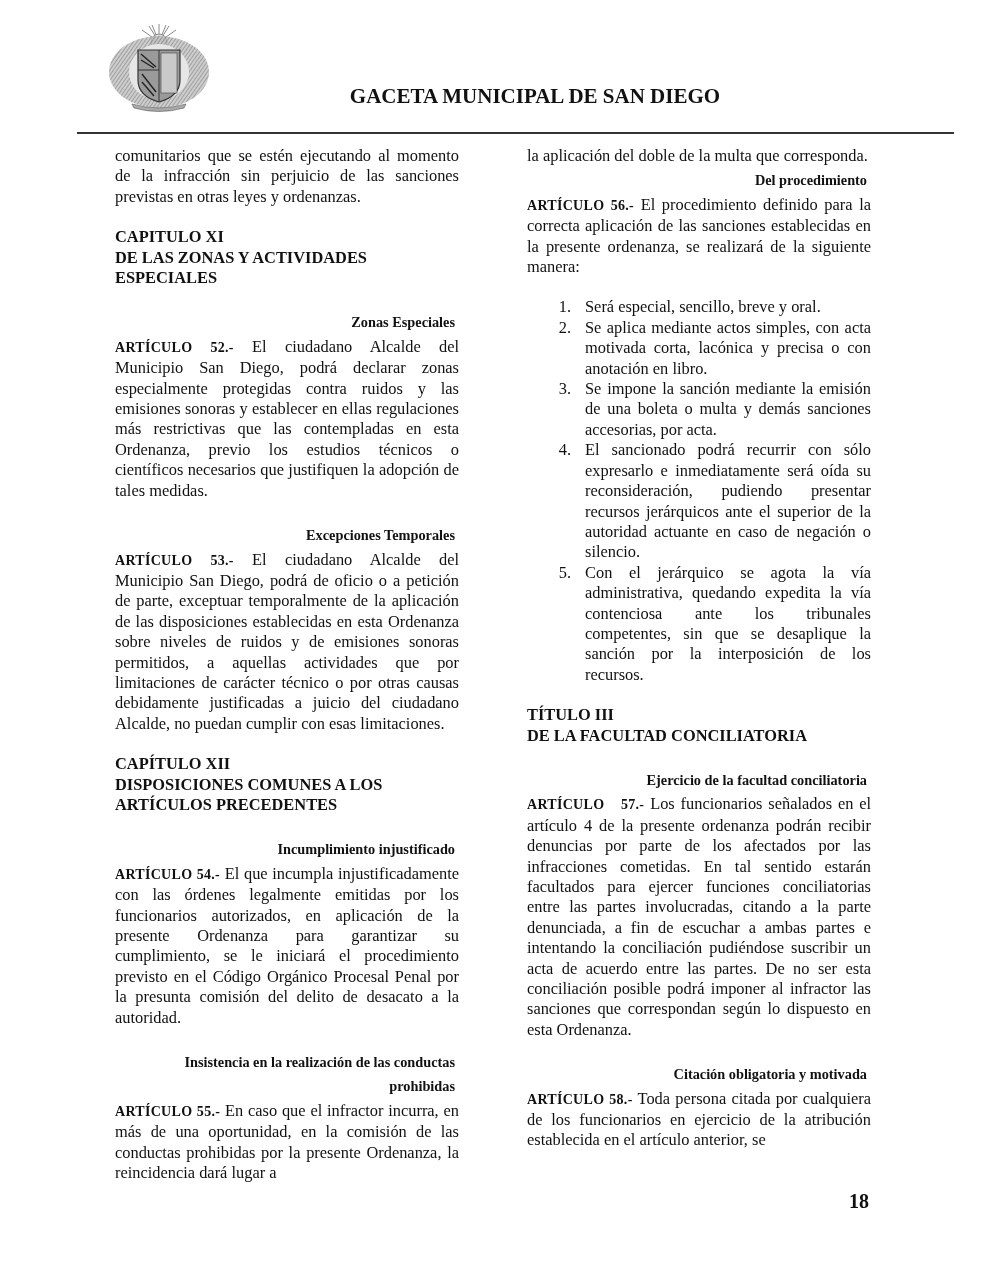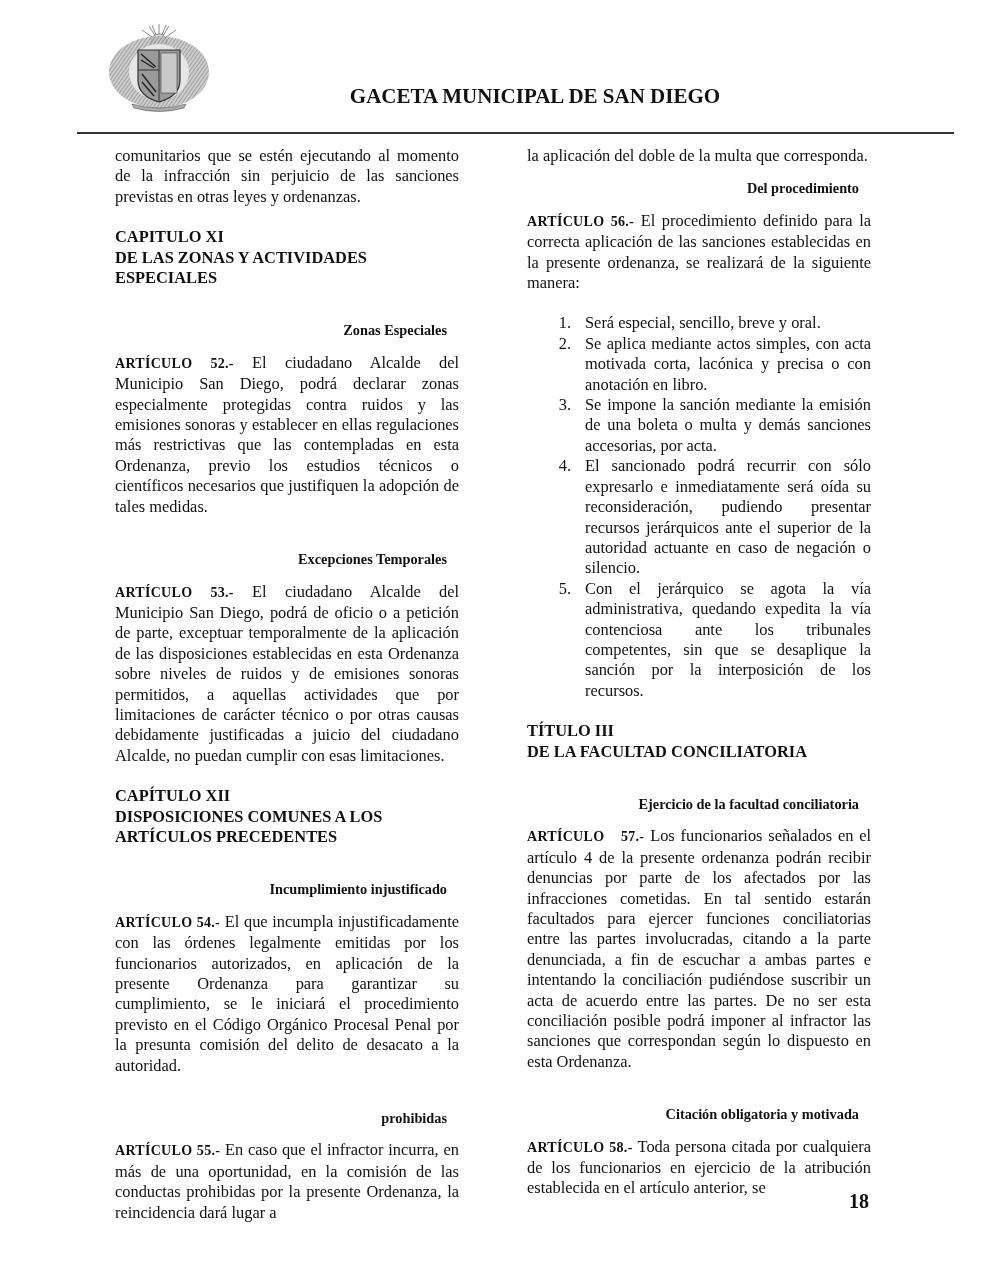--- a/index.html
+++ b/index.html
@@ -25,21 +25,21 @@
   }
   .col-left { left: 115px; }
   .col-right { left: 527px; }
   .p { text-align: justify; text-align-last: left; margin: 0; hyphens: none; }
   .heading {
     font-weight: bold; font-size: 16.4px; line-height: 20.4px;
     margin: 0;
   }
   .subhead {
     text-align: right; font-weight: bold; font-size: 14.3px; line-height: 20.4px;
-    margin: 12px;
+    margin: 4px;
   }
   .art-label { font-weight: bold; font-size: 14px; letter-spacing: 0.3px; }
   .gap-s { height: 20px; }
   ol.proc {
     margin: 0; padding: 0; list-style: none;
   }
   ol.proc li {
     display: flex; margin: 0;
   }
   ol.proc .num { width: 58px; flex: none; text-align: right; padding-right: 14px; box-sizing: border-box; }
@@ -115,20 +115,21 @@
   </div>
   <div class="gap-s"></div>
 
   <div>
     <p class="subhead">Incumplimiento injustificado</p>
     <p class="p"><span class="art-label">ARTÍCULO 54.-</span><span> El que incumpla injustificadamente con las órdenes legalmente emitidas por los funcionarios autorizados, en aplicación de la presente Ordenanza para garantizar su cumplimiento, se le iniciará el procedimiento previsto en el Código Orgánico Procesal Penal por la presunta comisión del delito de desacato a la autoridad.</span></p>
   </div>
   <div class="gap-s"></div>
 
   <div>
+    <p class="subhead">Insistencia en la realización de las conductas</p>
     <p class="subhead">prohibidas</p>
     <p class="p"><span class="art-label">ARTÍCULO 55.-</span><span> En caso que el infractor incurra, en más de una oportunidad, en la comisión de las conductas prohibidas por la presente Ordenanza, la reincidencia dará lugar a</span></p>
   </div>
 </div>
 
 <div class="col col-right">
   <p class="p">la aplicación del doble de la multa que corresponda.</p>
 
   <div>
     <p class="subhead">Del procedimiento</p>

